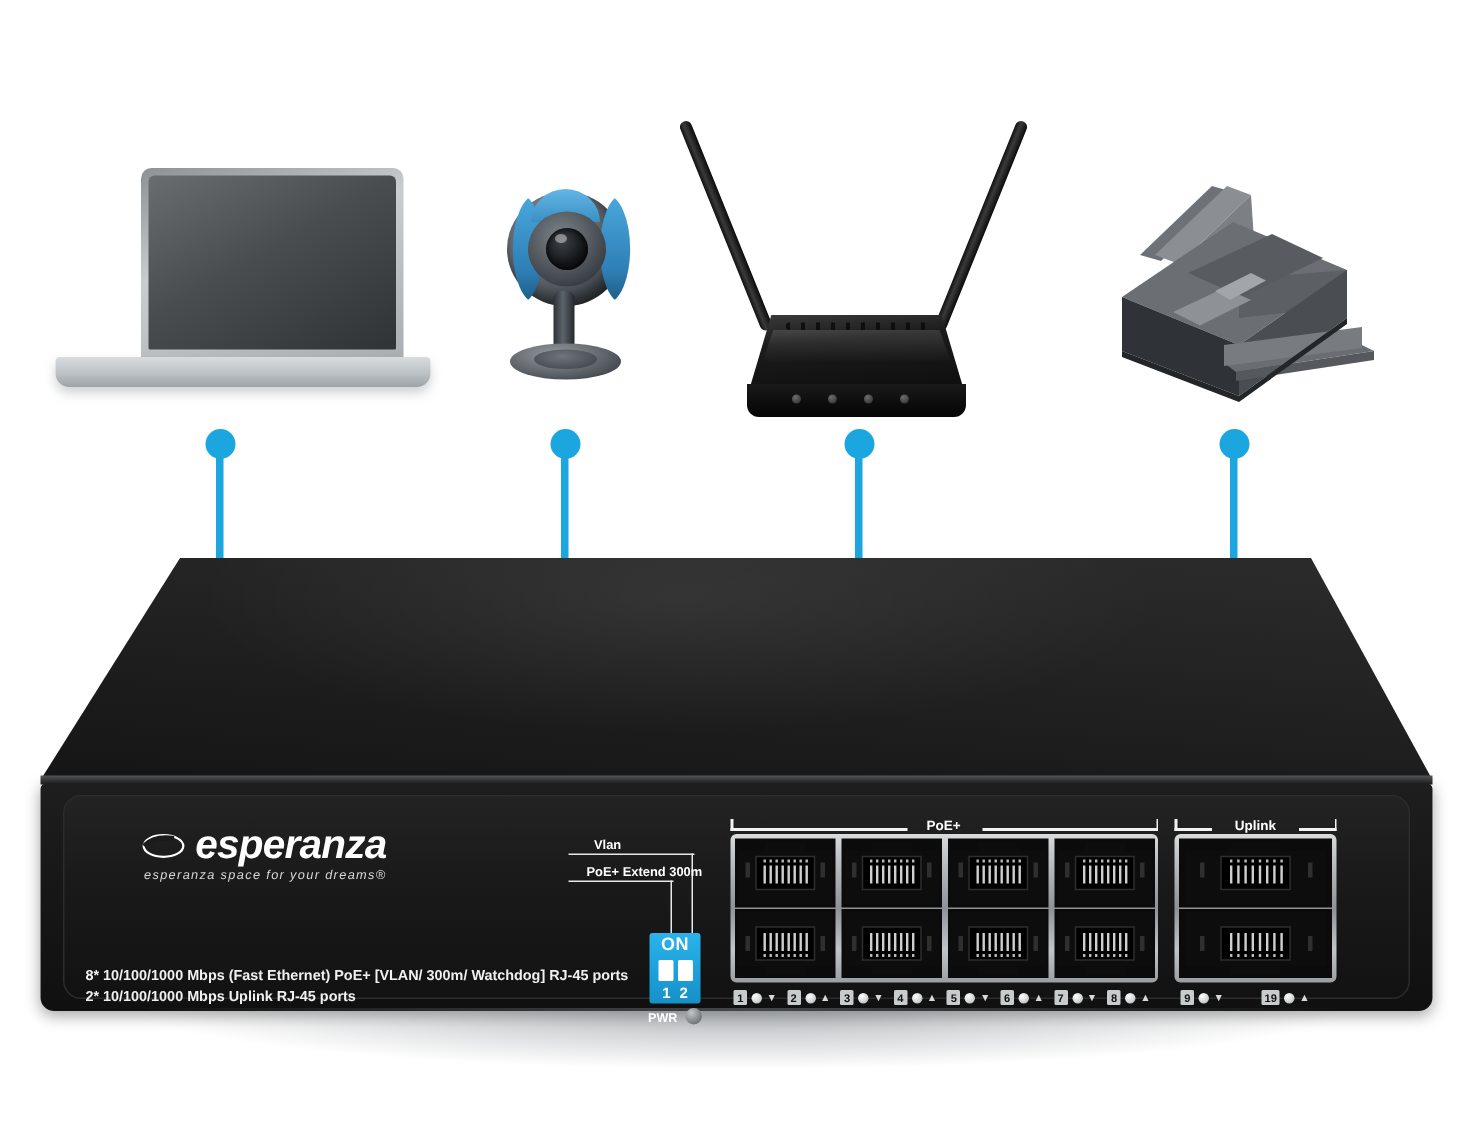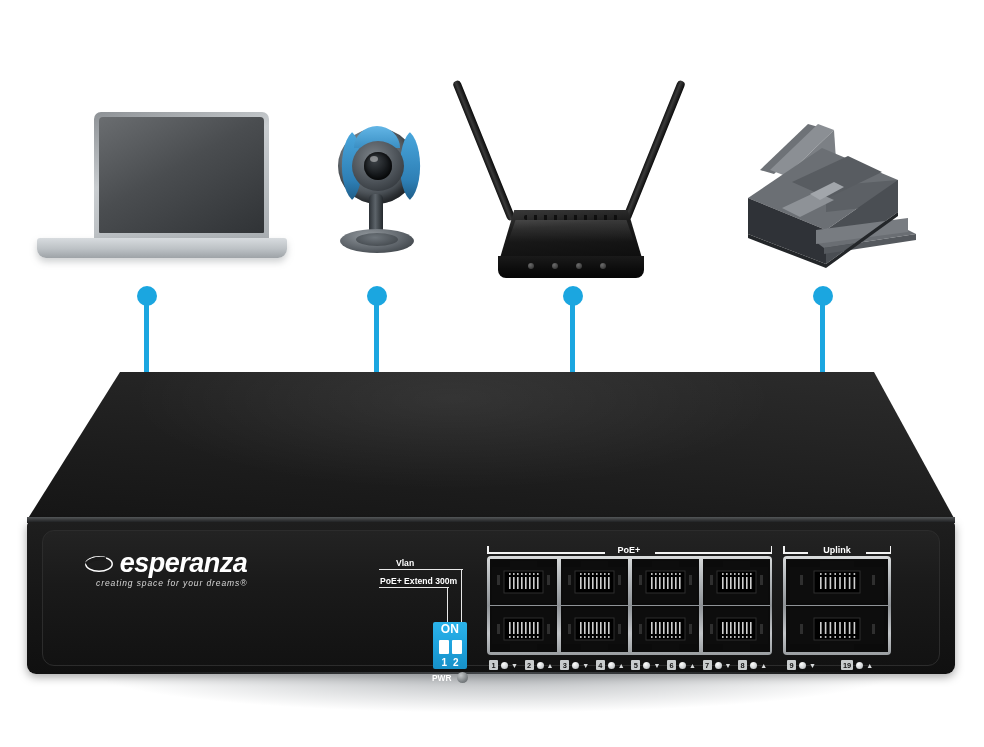--- a/index.html
+++ b/index.html
@@ -351,30 +351,34 @@
     <div class="sw-shadow"></div>
 
     <div class="brand">
       <div class="brand-row">
         <svg class="brand-mark" viewBox="0 0 30 22">
           <ellipse cx="15" cy="11" rx="13.2" ry="7.2" fill="none" stroke="#ffffff" stroke-width="1.5"></ellipse>
           <path d="M2 11 Q9 4 22 6" fill="none" stroke="#1b1b1b" stroke-width="3.4"></path>
         </svg>
         <span class="brand-word">esperanza</span>
       </div>
-      <div class="brand-tag">creating space for your dreams®</div>
-    </div>
-
-
+      <div class="brand-tag">esperanza space for your dreams®</div>
+    </div>
+
+
+    <div class="specs">
+      <div>8* 10/100/1000 Mbps (Fast Ethernet) PoE+ [VLAN/ 300m/ Watchdog] RJ-45 ports</div>
+      <div>2* 10/100/1000 Mbps Uplink RJ-45 ports</div>
+    </div>
 
     <div class="callout-text" style="left:396px; top:186px;">Vlan</div>
     <div class="callout-rule" style="left:379px; top:197px; width:84px; height:1.3px;"></div>
     <div class="callout-rule" style="left:461px; top:197px; width:1.3px; height:54px;"></div>
 
-    <div class="callout-text" style="left:380px; top:204px;">PoE+ Extend 300m</div>
+    <div class="callout-text" style="left:391px; top:204px;">PoE+ Extend 300m</div>
     <div class="callout-rule" style="left:379px; top:215px; width:70px; height:1.3px;"></div>
     <div class="callout-rule" style="left:447px; top:215px; width:1.3px; height:36px;"></div>
 
     <div class="dip">
       <span class="dip-on">ON</span>
       <span class="dip-sw">
         <i></i>
         <i></i>
       </span>
       <span class="dip-nums">

